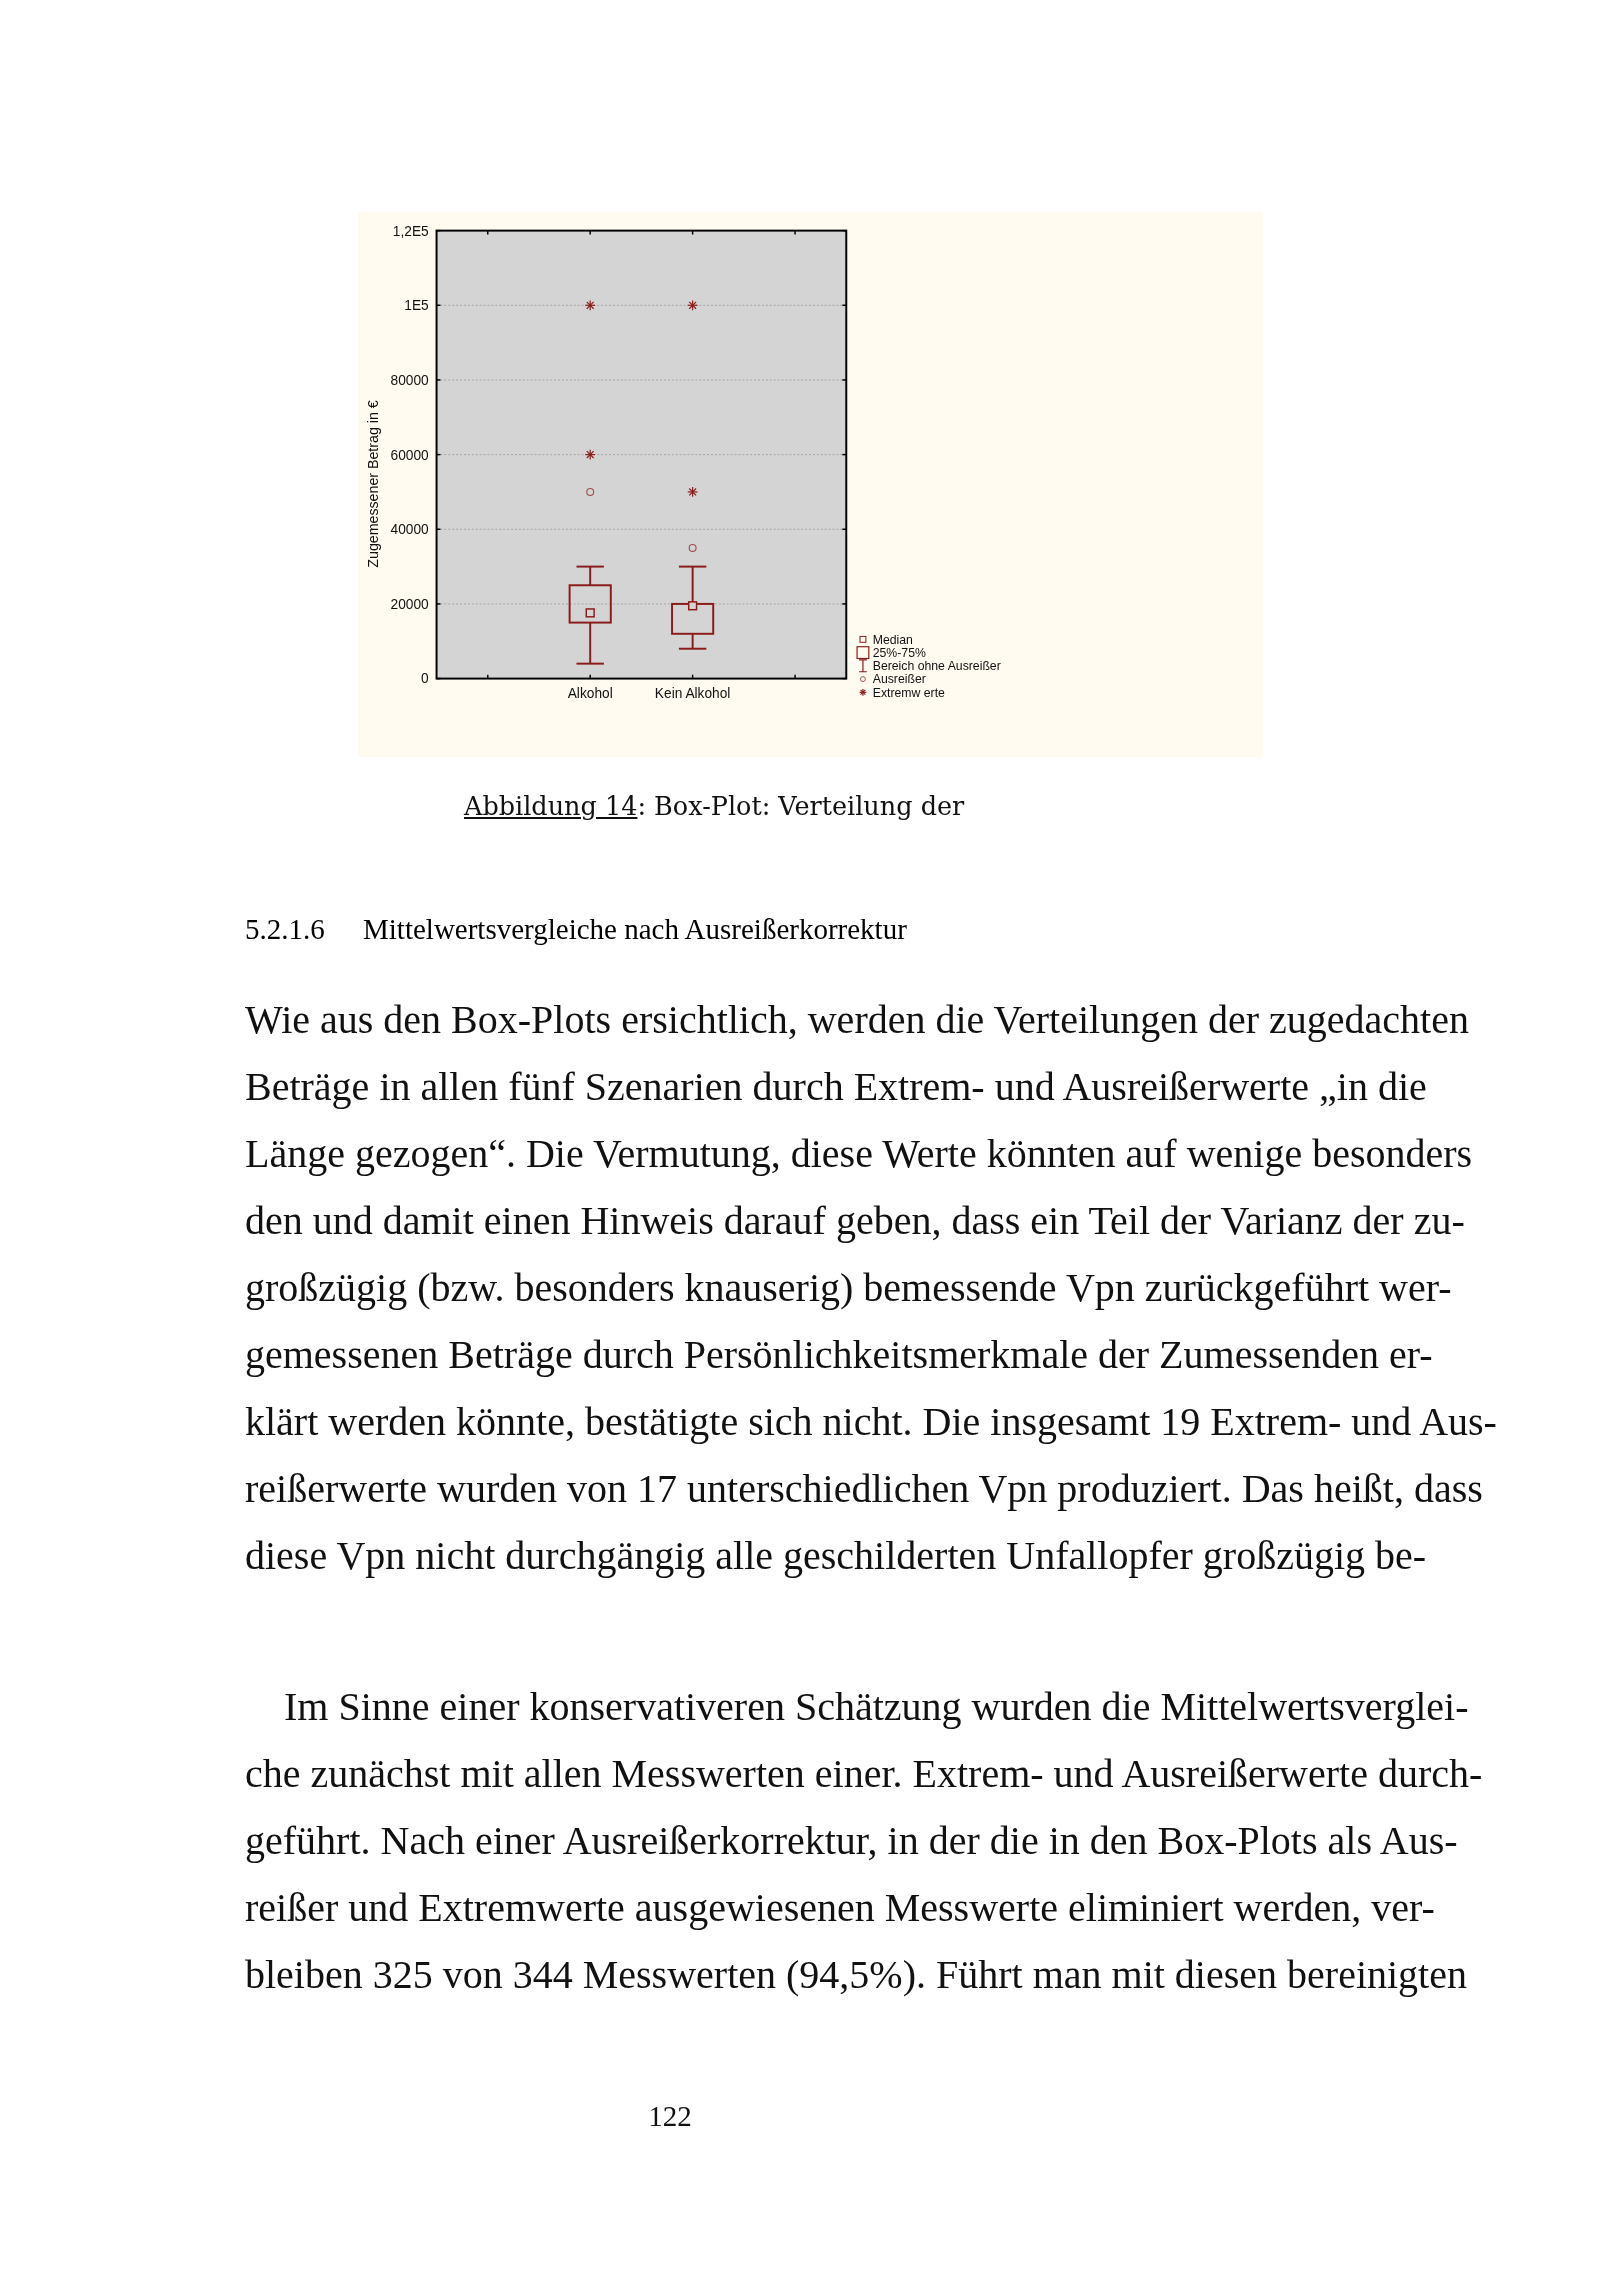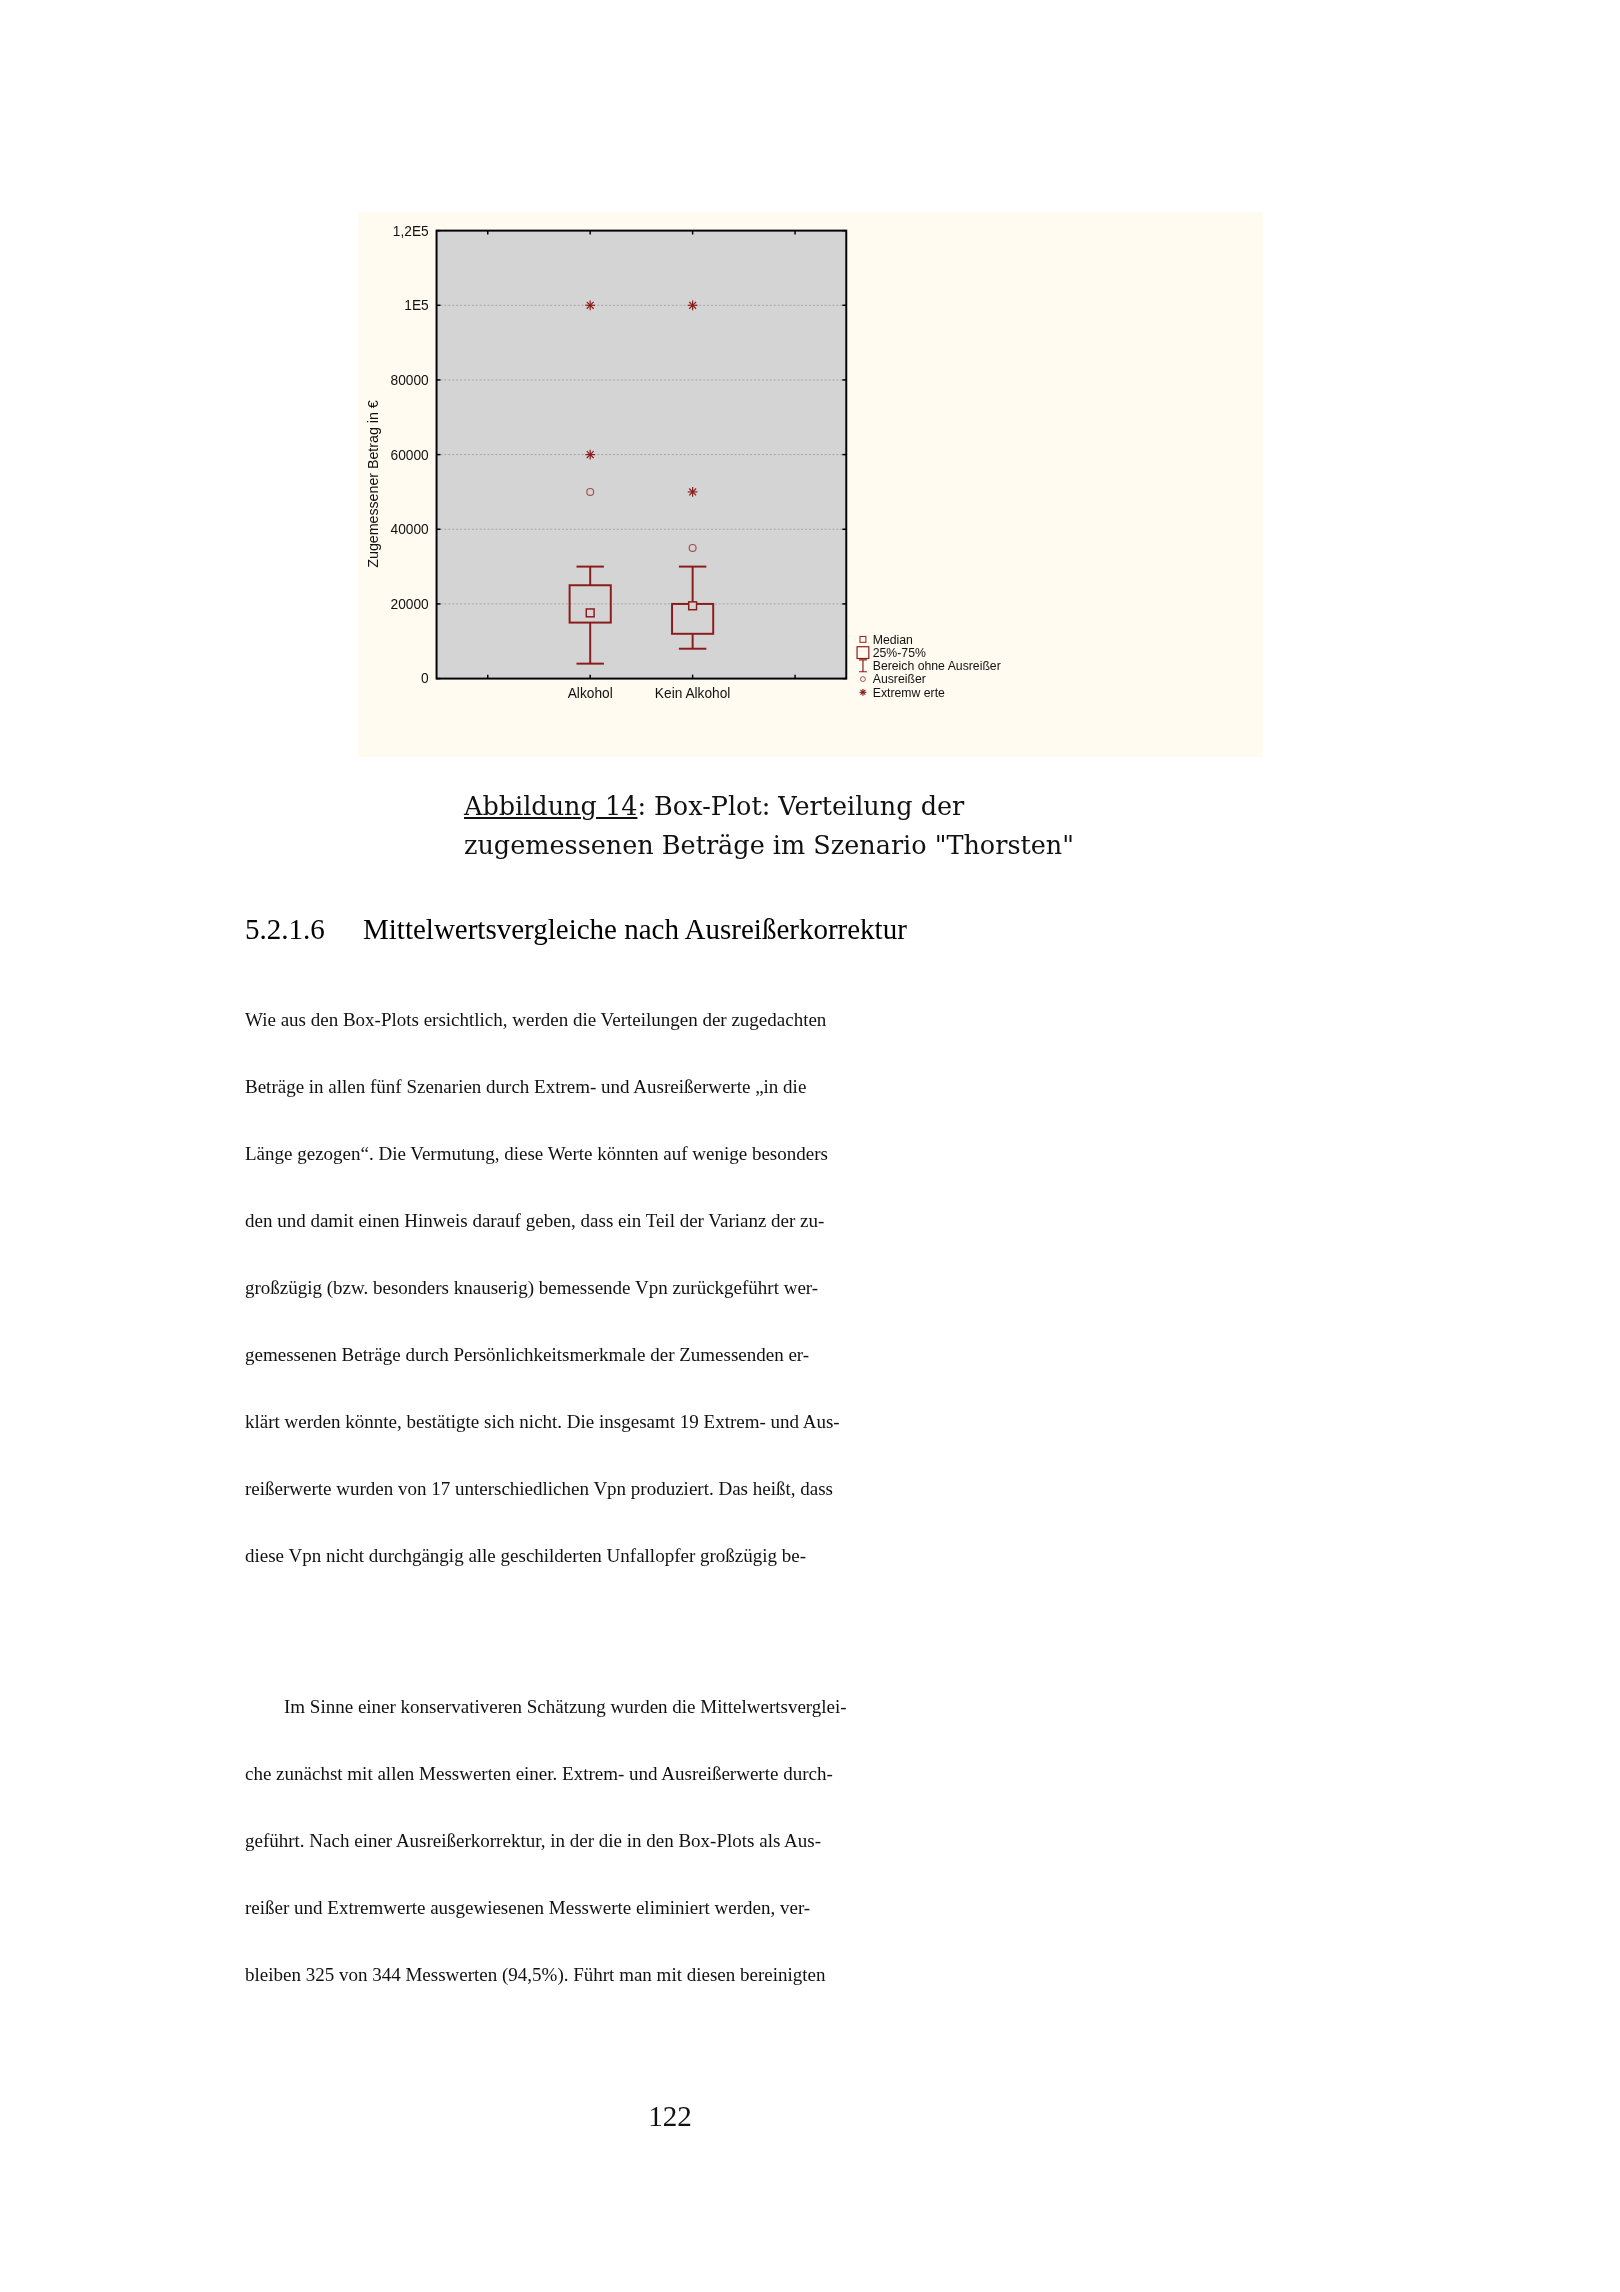--- a/index.html
+++ b/index.html
@@ -22,21 +22,21 @@
 
   .heading {
     position: absolute; left: 245px; top: 913px;
     font-family: "Liberation Serif", serif; font-size: 29px; color: #000000;
     white-space: nowrap;
   }
   .heading .num { display: inline-block; width: 118px; }
 
   .para {
     position: absolute; left: 245px; width: 1147px;
-    font-family: "Liberation Serif", serif; font-size: 19px;
+    font-family: "Liberation Serif", serif; font-size: 40px;
     line-height: 67px; color: #111;
   }
   .para .line { display: block; white-space: nowrap; height: 67px; }
   .p1 { top: 986px; }
   .p2 { top: 1673px; }
   .p2 .line.first { padding-left: 39px; }
 
   .page-number {
     position: absolute; left: 0; width: 1340px; top: 2100px; text-align: center;
     font-family: "Liberation Serif", serif; font-size: 29px; color: #111;
@@ -139,21 +139,20 @@
           <line x1="515" y1="486.5" x2="515" y2="493.5"></line>
           <line x1="512.55" y1="487.55" x2="517.45" y2="492.45"></line>
           <line x1="512.55" y1="492.45" x2="517.45" y2="487.55"></line>
         </g>
         <text x="525" y="494.5" font-size="12.5">Extremw erte</text>
       </svg>
   </div>
 
   <div class="caption">
     <span class="fig-label">Abbildung 14</span><span>: Box-Plot: Verteilung der</span><br>
-    <span>zugemessenen Beträge im Szenario "Thorsten"</span>
   </div>
 
   <div class="heading">
     <span class="num">5.2.1.6</span><span>Mittelwertsvergleiche nach Ausreißerkorrektur</span>
   </div>
 
   <div class="para p1">
     <span class="line">Wie aus den Box-Plots ersichtlich, werden die Verteilungen der zugedachten</span>
     <span class="line">Beträge in allen fünf Szenarien durch Extrem- und Ausreißerwerte „in die</span>
     <span class="line">Länge gezogen“. Die Vermutung, diese Werte könnten auf wenige besonders</span>

